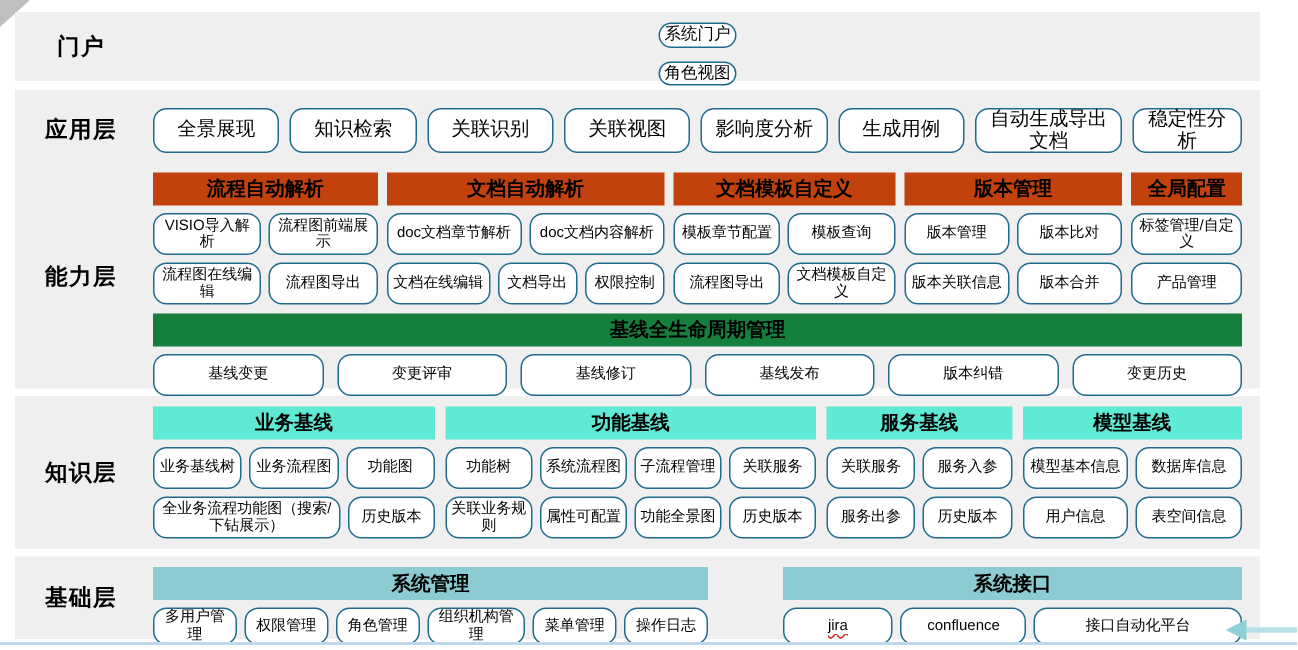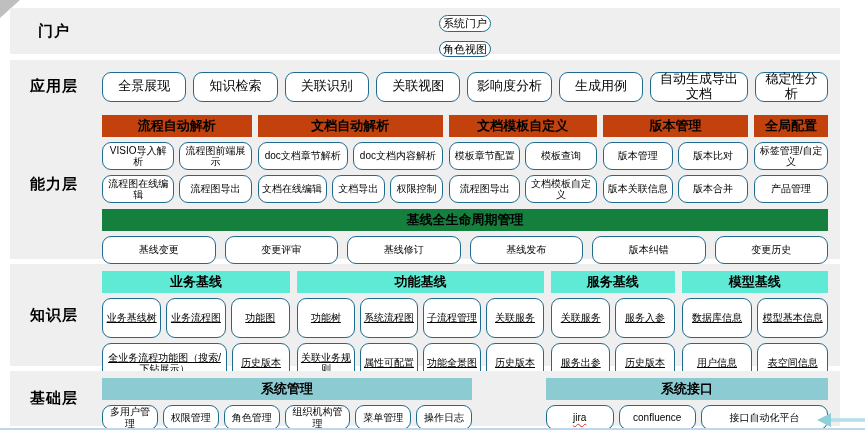--- a/index.html
+++ b/index.html
@@ -34,24 +34,24 @@
   #row-cap .content{flex-direction:column;padding-top:6px;}
   .cap-groups{display:flex;gap:6px;align-items:flex-start;}
   #row-cap .btn{height:28px;}
   .baseline-hdr{margin-top:6px;height:22px;line-height:22px;text-align:center;font-weight:bold;
                 font-size:13px;background:#15803d;}
   .baseline-row{display:flex;gap:9px;margin-top:5px;border-radius:14px;}
   .baseline-row .btn{height:24px;}
   
   #row-kn{top:264px;height:102px;}
   #row-kn .content{gap:7px;align-items:flex-start;}
-  #row-kn .btn{height:40px;text-decoration:underline;}
+  #row-kn .btn{height:28px;}
   
   #row-base{top:371px;height:55px;}
-  #row-base .content{gap:12px;align-items:flex-start;}
+  #row-base .content{gap:0;align-items:flex-start;}
   #row-base .btn{height:25px;}
   .spacer{width:50px;flex:none;}
   .jira{text-decoration:underline wavy #d93025;text-underline-offset:2px;}
   .bottom-rule{position:absolute;left:0;top:428px;width:865px;height:2px;background:#bdd7ee;}
   .arrow-decor{position:absolute;right:0;top:412px;}
 </style>
 </head>
 <body>
 
 <div class="stage">
@@ -188,22 +188,22 @@
           <div class="btn">服务入参</div>
         </div>
         <div class="btn-row">
           <div class="btn">服务出参</div>
           <div class="btn">历史版本</div>
         </div>
       </div>
       <div class="grp" style="flex:148 1 0">
         <div class="grp-hdr kn-hdr">模型基线</div>
         <div class="btn-row">
+          <div class="btn">模型基本信息</div>
           <div class="btn">数据库信息</div>
-          <div class="btn">模型基本信息</div>
         </div>
         <div class="btn-row">
           <div class="btn">用户信息</div>
           <div class="btn">表空间信息</div>
         </div>
       </div>
     </div>
   </section>
 
   <section class="row" id="row-base">

